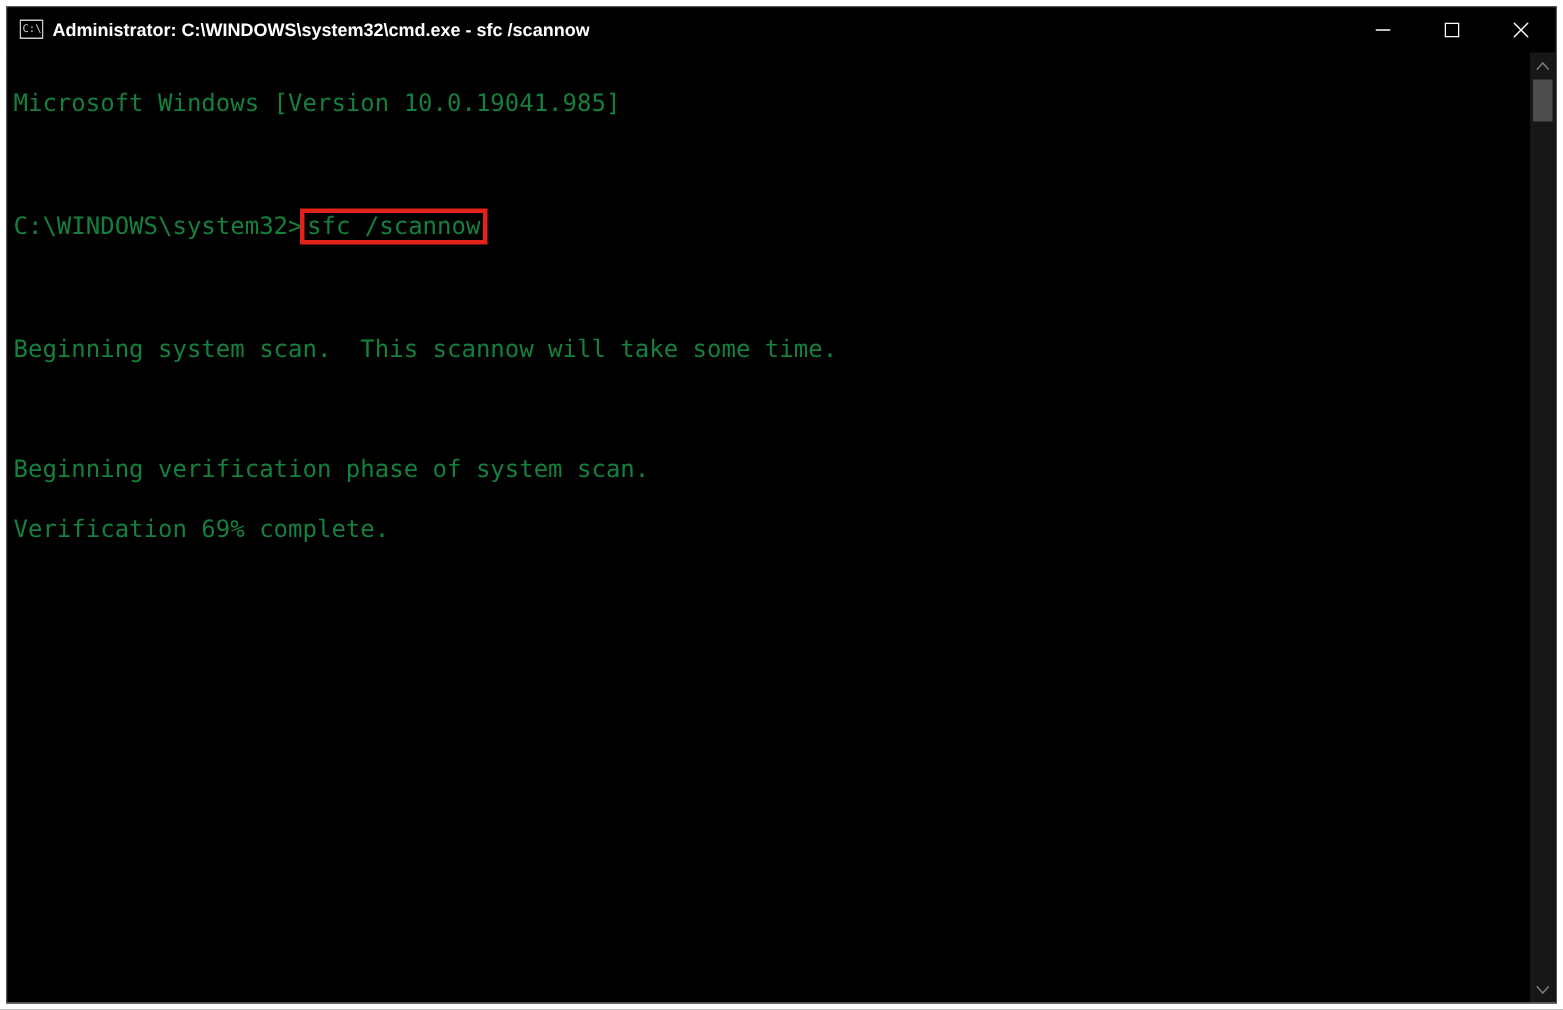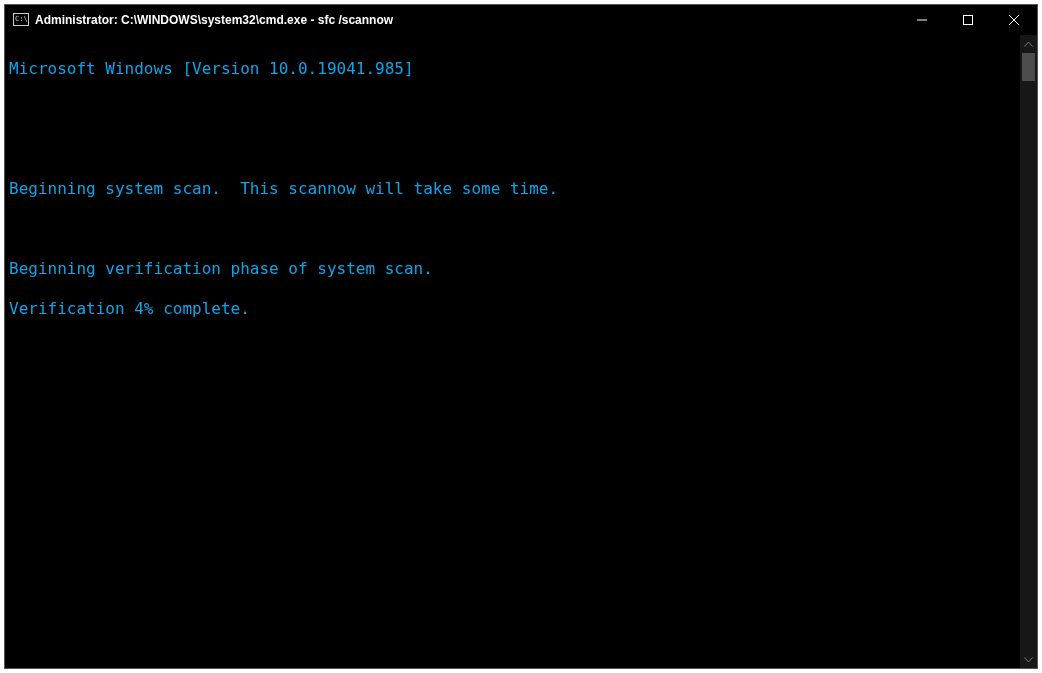--- a/index.html
+++ b/index.html
@@ -61,21 +61,21 @@
 
   .client-area {
     position: relative;
     flex: 1 1 auto;
     background: #000;
   }
   .console {
     position: absolute;
     left: 0; top: 0; right: 17px; bottom: 0;
     padding: 4px 4px 4px 4px;
-    color: #0ea5e9;
+    color: #15803d;
     font-family: Consolas, "Lucida Console", monospace;
     font-size: 16px;
     line-height: 20px;
     white-space: pre;
   }
   .line { display:block; white-space: pre; }
   .prompt-line { display:block; white-space: pre; }
   .red-box {
     display: inline-block;
     border: 3px solid #e2231a;
@@ -140,25 +140,26 @@
         </svg>
       </div>
     </div>
   </div>
 
   <div class="client-area">
 
     <div class="console">
 <span class="line">Microsoft Windows [Version 10.0.19041.985]</span>
 <span class="line"> </span>
+<span class="prompt-line"><span>C:\WINDOWS\system32&gt;</span><span class="red-box"><span>sfc /scannow</span></span></span>
 <span class="line"> </span>
 <span class="line">Beginning system scan.  This scannow will take some time.</span>
 <span class="line"> </span>
 <span class="line">Beginning verification phase of system scan.</span>
-<span class="line">Verification 4% complete.</span>
+<span class="line">Verification 69% complete.</span>
     </div>
 
     <div class="vscrollbar">
       <div class="arrow up">
         <svg width="9" height="6" viewBox="0 0 9 6">
             <polyline points="0.5,5.5 4.5,1 8.5,5.5" fill="none" stroke="#7a7a7a" stroke-width="1"></polyline>
           </svg>
       </div>
       <div class="thumb"></div>
       <div class="arrow down">

